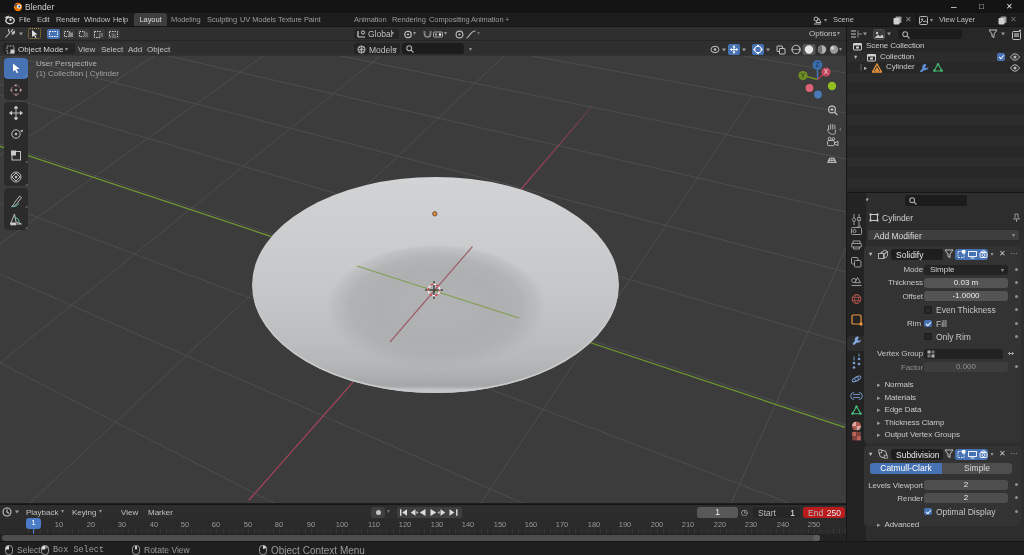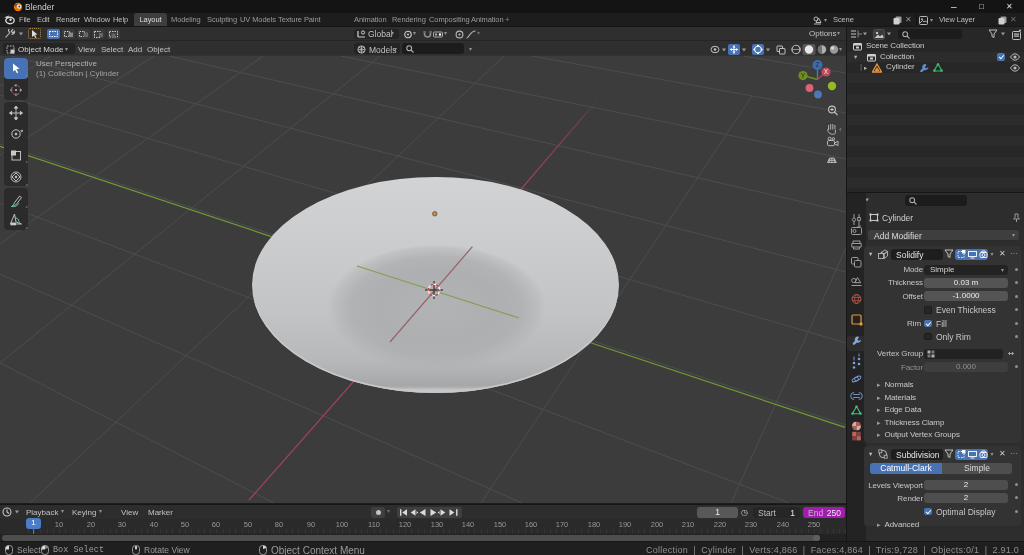--- a/index.html
+++ b/index.html
@@ -419,21 +419,21 @@
         <path d="M60.5,2.3 l-1.4,0 l0,6.4 l1.4,0 z M52.5,2.3 L57.3,5.5 L52.5,8.7 Z"></path>
       </g>
     </svg>
     <div class="pill" style="left:697px;top:1.5px;width:41px;height:11px;background:#585858;color:#f0f0f0;text-align:center;line-height:11px;font-size:8.5px;">1</div>
     <svg class="abs" style="left:740px;top:3px" width="9" height="9" viewBox="0 0 9 9"></svg>
     <span class="abs" style="left:741px;top:2.5px;color:#c8c8c8;font-size:8px;">◷</span>
     <div class="pill" style="left:753px;top:1.5px;width:47px;height:11px;background:#262626;">
         <span style="position:absolute;left:5px;top:1.5px;font-size:8.5px;color:#bdbdbd;">Start</span>
         <span style="position:absolute;right:5px;top:1.5px;font-size:8.5px;color:#e8e8e8;">1</span>
       </div>
-    <div class="pill" style="left:803px;top:1.5px;width:42px;height:11px;background:#a21caf;">
+    <div class="pill" style="left:803px;top:1.5px;width:42px;height:11px;background:#b91c1c;">
         <span style="position:absolute;left:5px;top:1.5px;font-size:8.5px;color:#bdbdbd;">End</span>
         <span style="position:absolute;right:4px;top:1.5px;font-size:8.5px;color:#e8e8e8;">250</span>
       </div>
 
     <div class="abs" style="left:0;top:13.5px;width:846px;height:10px;background:#2a2a2a;">
 <span class="fn" style="left:49px;">10</span>
 <span class="fn" style="left:81px;">20</span>
 <span class="fn" style="left:112px;">30</span>
 <span class="fn" style="left:144px;">40</span>
 <span class="fn" style="left:175px;">50</span>
@@ -615,21 +615,20 @@
     <svg class="abs" style="left:132px;top:2.5px" width="8" height="10" viewBox="0 0 8 10">
       <rect x="0.5" y="0.5" width="7" height="9" rx="3" fill="none" stroke="#9a9a9a"></rect>
       <rect x="3" y="1" width="2" height="3.5" rx="1" fill="#d8d8d8"></rect>
     </svg>
     <span class="abs" style="left:144px;top:2.5px;font-size:8.5px;">Rotate View</span>
     <svg class="abs" style="left:259px;top:2.5px" width="8" height="10" viewBox="0 0 8 10">
       <rect x="0.5" y="0.5" width="7" height="9" rx="3" fill="none" stroke="#9a9a9a"></rect>
       <path d="M4,0.5 a3.5,3 0 0 1 3.5,2.5 l-3.5,1 z" fill="#d8d8d8"></path>
     </svg>
     <span class="abs" style="left:271px;top:2.5px;font-size:10px;">Object Context Menu</span>
-    <span class="abs" style="right:5px;top:2.5px;font-size:9px;color:#8f8f8f;word-spacing:2.5px;letter-spacing:0.25px;">Collection | Cylinder | Verts:4,866 | Faces:4,864 | Tris:9,728 | Objects:0/1 | 2.91.0</span>
   </div>
 
   <div id="outliner" class="abs">
 <div class="stripe" style="top:25.5px;"></div>
 <div class="stripe" style="top:46.5px;"></div>
 <div class="stripe" style="top:67.5px;"></div>
 <div class="stripe" style="top:88.5px;"></div>
 <div class="stripe" style="top:109.5px;"></div>
 <div class="stripe" style="top:130.5px;"></div>
 <div class="stripe" style="top:151.5px;"></div>

